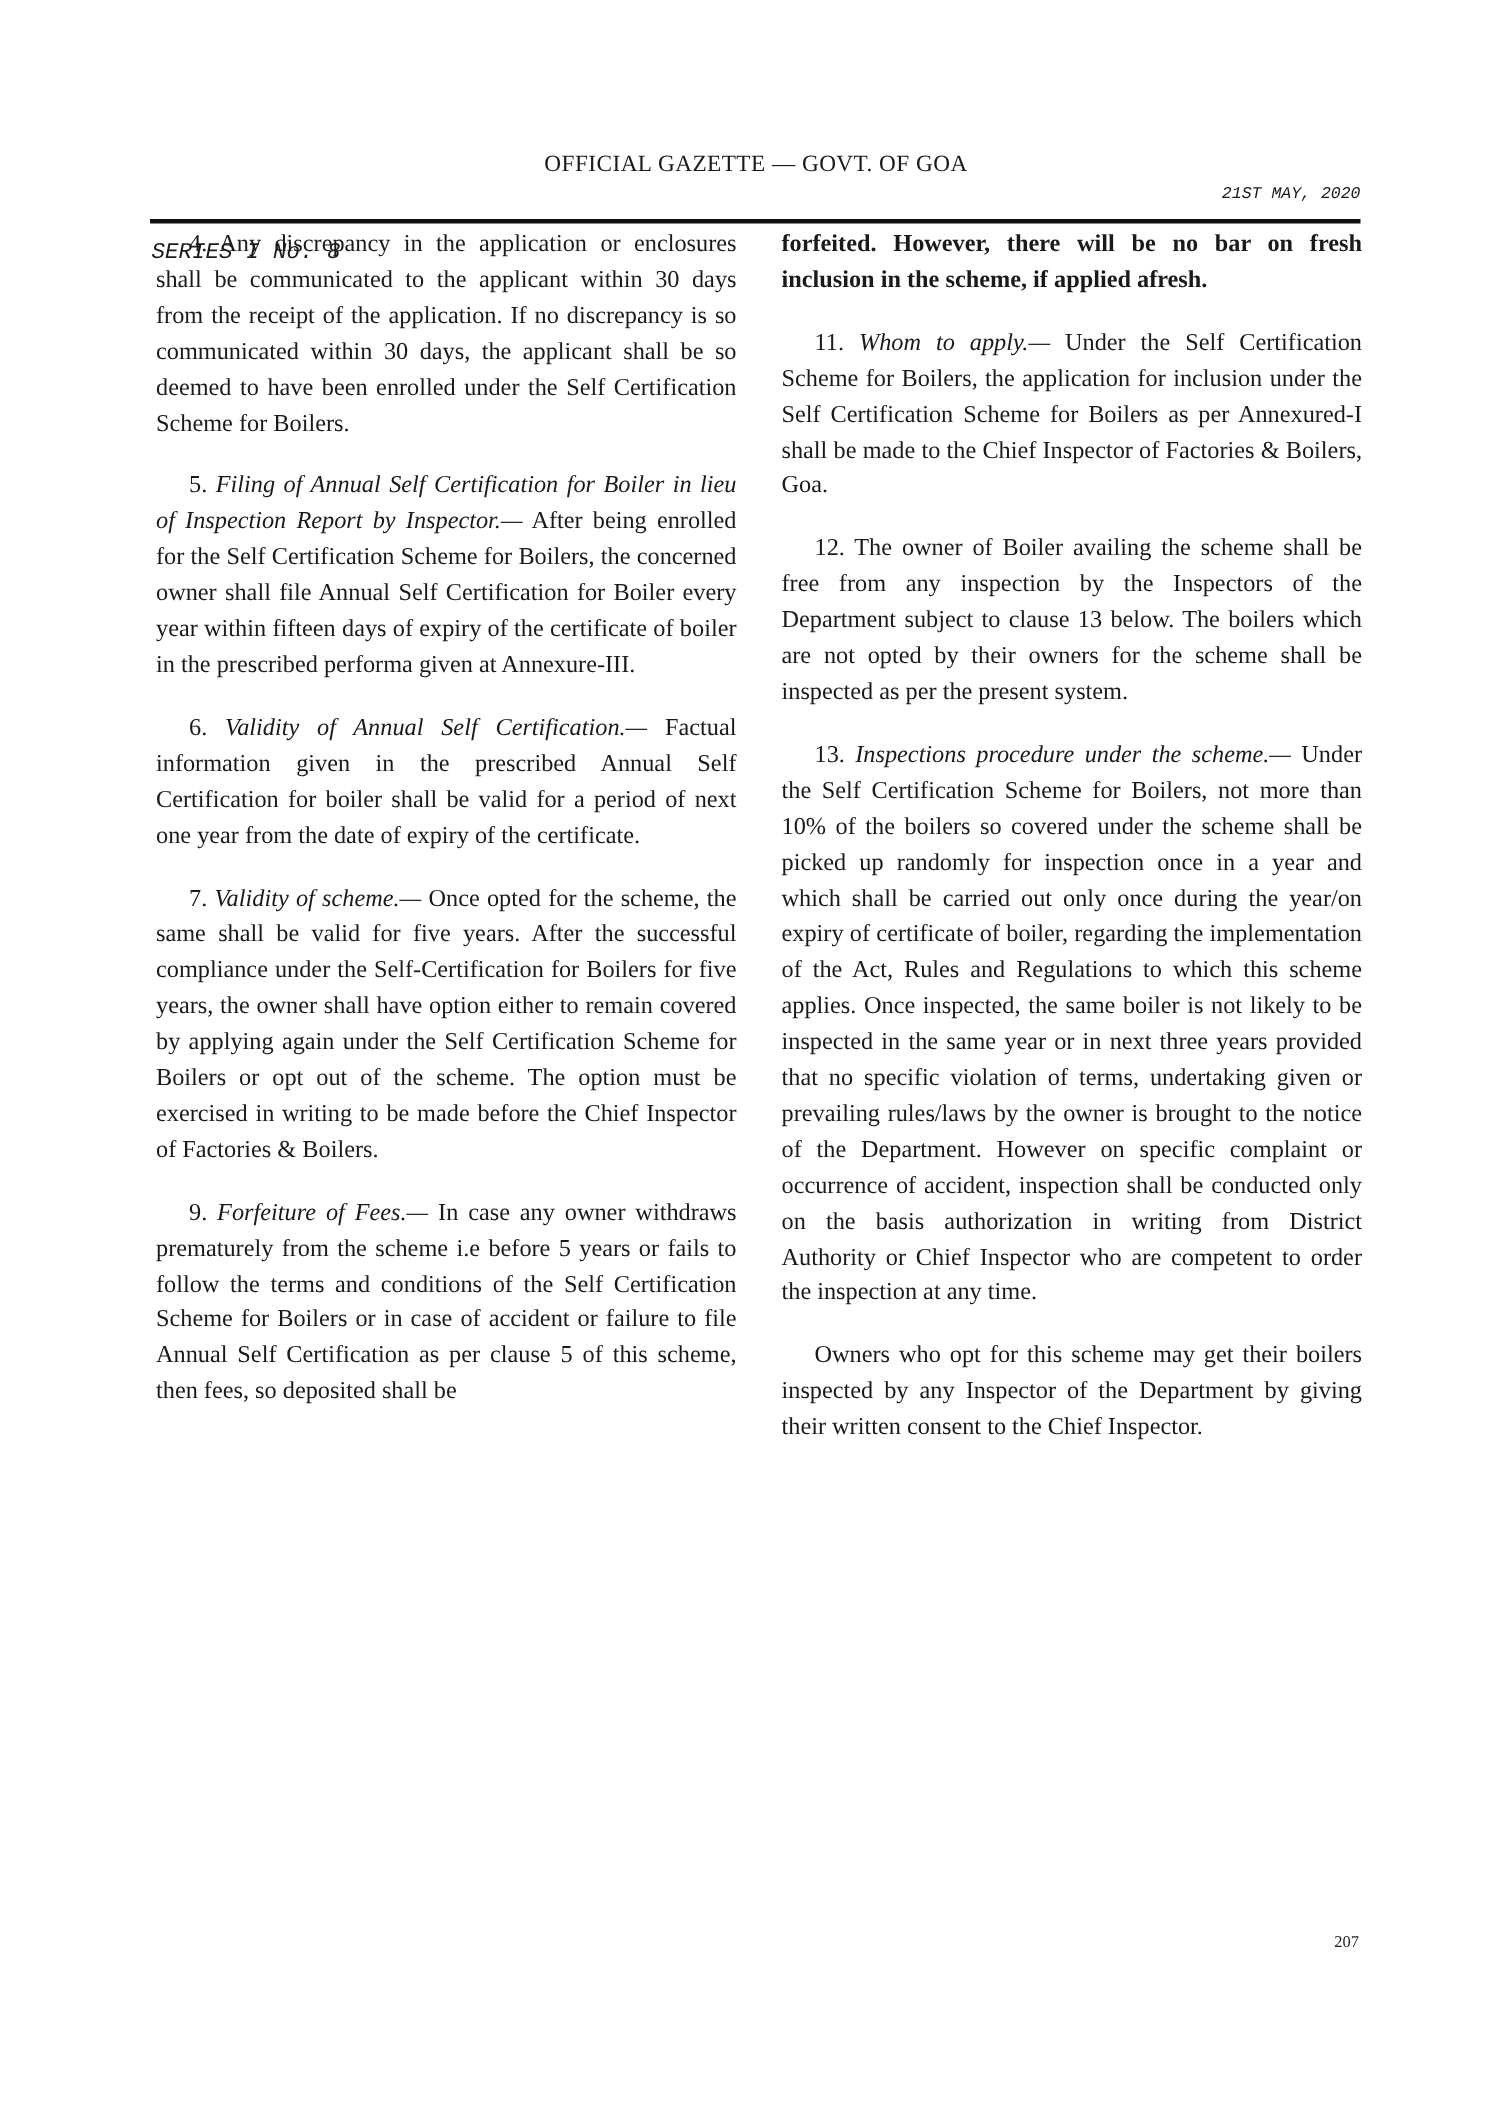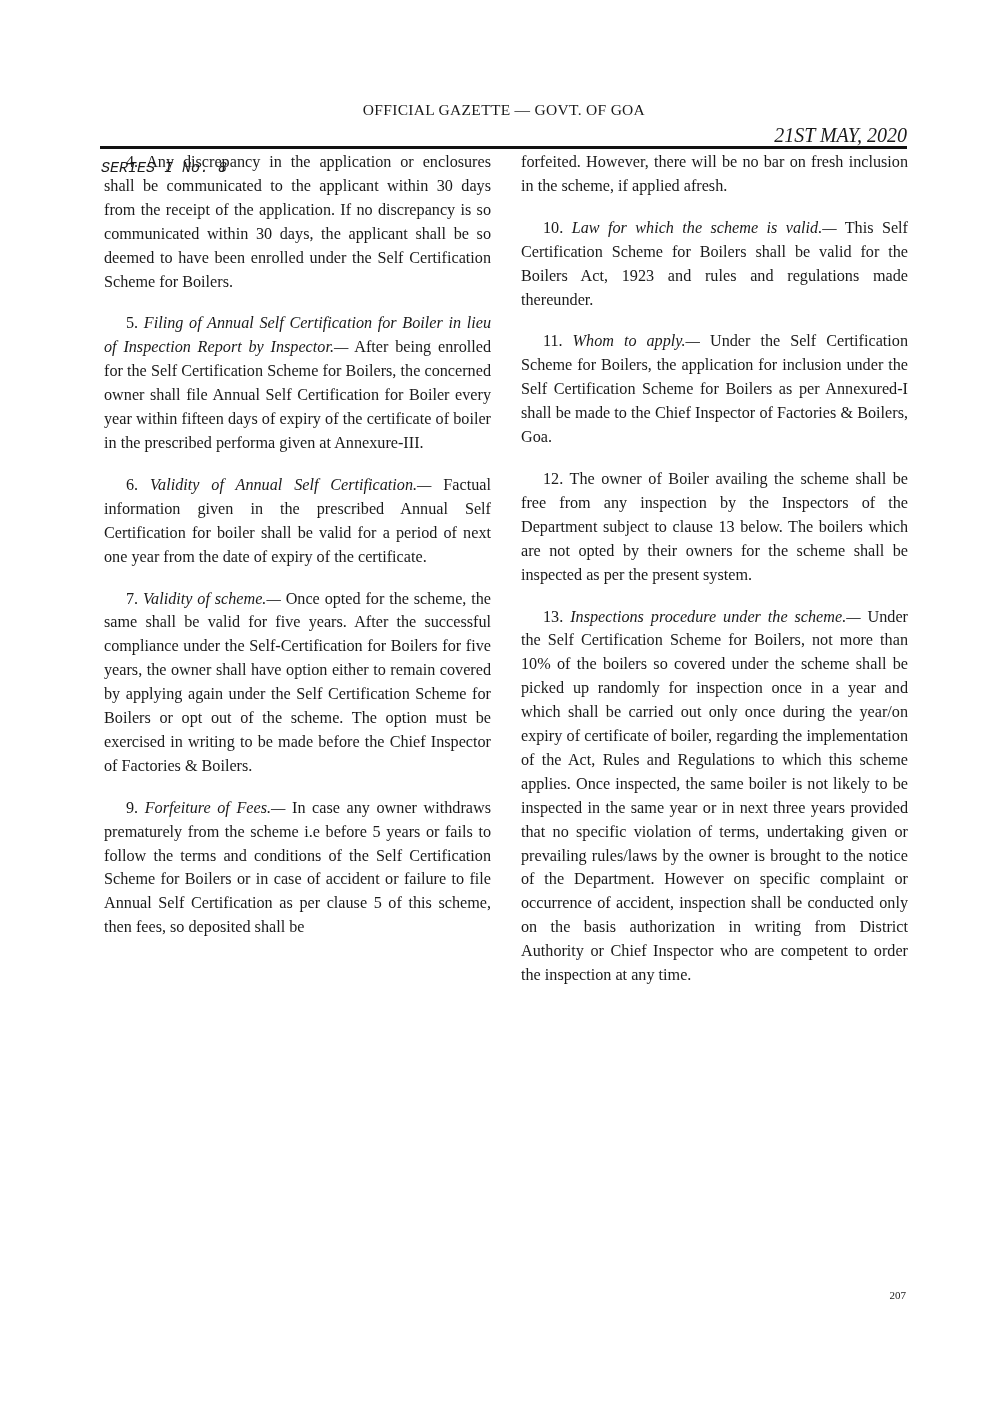--- a/index.html
+++ b/index.html
@@ -1,26 +1,26 @@
 <!DOCTYPE html>
 <html><head>
   <meta charset="utf-8">
   <style>
     html, body { margin: 0; padding: 0; background: #ffffff; }
     body { width: 1000px; height: 1415px; position: relative; overflow: hidden; }
     .page { position: absolute; left: 0; top: 0; width: 1000px; height: 1023px; color: #1a1a1a; font-family: "DejaVu Serif", "Liberation Serif", serif; }
     .gazette-title { position: absolute; top: 101px; left: 0; width: 1008px; text-align: center; font-size: 15.5px; letter-spacing: 0.3px; font-family: "Liberation Serif", "DejaVu Serif", serif; }
     .series { position: absolute; top: 124px; left: 101px; font-size: 15px; font-style: italic; font-family: Liberation Mono, monospace; margin-top: 36px; }
-    .date { position: absolute; top: 124px; right: 93px; font-size: 20px; font-style: italic; font-family: Liberation Serif, serif; }
+    .date { position: absolute; top: 124px; right: 93px; font-size: 11px; font-style: italic; font-family: Liberation Mono, monospace; }
     .rule { position: absolute; top: 146px; left: 100px; width: 807px; height: 3px; background: #111; }
     .col { position: absolute; top: 151px; width: 390px; font-size: 16.2px; line-height: 23.9px; font-family: "Liberation Serif", "DejaVu Serif", serif; }
     .col-left { left: 101px; }
     .col-right { left: 518px; }
     .col p { margin: 0 0 18px 3px; text-align: justify; text-indent: 22px; }
-    .col p.cont { text-indent: 0; }
+    .col p.cont { text-indent: 0; font-weight: bold; }
     .col em { font-style: italic; }
     .page-number { position: absolute; top: 1289px; right: 94px; font-size: 11px; font-family: "Liberation Serif", serif; }
   </style>
 </head>
 <body>
 
 <div class="page">
   <div class="gazette-title">OFFICIAL GAZETTE — GOVT. OF GOA</div>
   <div class="series">SERIES I No. 8</div>
   <div class="date">21ST MAY, 2020</div>
@@ -51,36 +51,32 @@
     <p>
       <span>9.</span>
       <em>Forfeiture of Fees.—</em>
       <span>In case any owner withdraws prematurely from the scheme i.e before 5 years or fails to follow the terms and conditions of the Self Certification Scheme for Boilers or in case of accident or failure to file Annual Self Certification as per clause 5 of this scheme, then fees, so deposited shall be</span>
     </p>
   </div>
 
   <div class="col col-right">
     <p class="cont">forfeited. However, there will be no bar on fresh inclusion in the scheme, if applied afresh.</p>
 
-    <p>
-      <span>10.</span>
-      <em>Law for which the scheme is valid.—</em>
-      <span>This Self Certification Scheme for Boilers shall be valid for the Boilers Act, 1923 and rules and regulations made thereunder.</span>
-    </p>
 
     <p>
       <span>11.</span>
       <em>Whom to apply.—</em>
       <span>Under the Self Certification Scheme for Boilers, the application for inclusion under the Self Certification Scheme for Boilers as per Annexured-I shall be made to the Chief Inspector of Factories &amp; Boilers, Goa.</span>
     </p>
 
     <p>12. The owner of Boiler availing the scheme shall be free from any inspection by the Inspectors of the Department subject to clause 13 below. The boilers which are not opted by their owners for the scheme shall be inspected as per the present system.</p>
 
     <p>
       <span>13.</span>
       <em>Inspections procedure under the scheme.—</em>
       <span>Under the Self Certification Scheme for Boilers, not more than 10% of the boilers so covered under the scheme shall be picked up randomly for inspection once in a year and which shall be carried out only once during the year/on expiry of certificate of boiler, regarding the implementation of the Act, Rules and Regulations to which this scheme applies. Once inspected, the same boiler is not likely to be inspected in the same year or in next three years provided that no specific violation of terms, undertaking given or prevailing rules/laws by the owner is brought to the notice of the Department. However on specific complaint or occurrence of accident, inspection shall be conducted only on the basis authorization in writing from District Authority or Chief Inspector who are competent to order the inspection at any time.</span>
     </p>
 
+    <p>Owners who opt for this scheme may get their boilers inspected by any Inspector of the Department by giving their written consent to the Chief Inspector.</p>
   </div>
 
   <div class="page-number">207</div>
 </div>
 
 </body></html>

